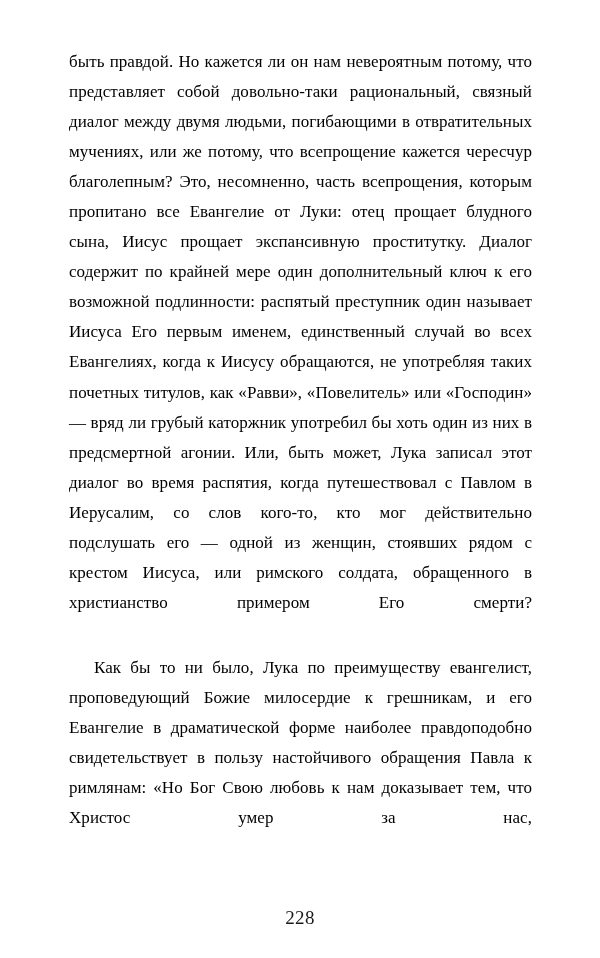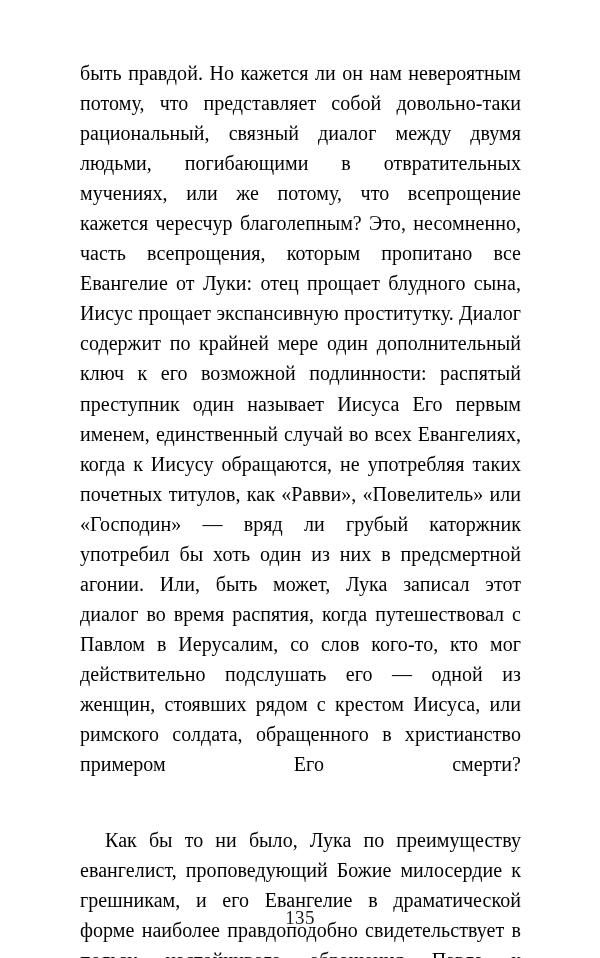--- a/index.html
+++ b/index.html
@@ -28,24 +28,24 @@
   }
 
   .text-block {
     position: absolute;
     left: 64px;
     top: 42px;
     width: 473px;
   }
 
   .para {
-    margin: 16px;
+    margin: 5px;
     text-align: justify;
     text-justify: inter-word;
-    font-size: 20px;
+    font-size: 17px;
     line-height: 30.05px;
     letter-spacing: 0.05px;
     word-spacing: 0.2px;
     hyphens: manual;
   }
 
   .para.first {
     text-indent: 0;
   }
 
@@ -83,15 +83,15 @@
     <p class="para first">
       <span>быть правдой. Но кажется ли он нам невероятным потому, что представляет собой довольно-таки рациональный, связный диалог между двумя людьми, погибающими в отвратительных мучениях, или же потому, что всепрощение кажется чересчур благолепным? Это, несомненно, часть всепрощения, которым пропитано все Евангелие от Луки: отец прощает блудного сына, Иисус прощает экспансивную проститутку. Диалог содержит по крайней мере один дополнительный ключ к его возможной подлинности: распятый преступник один называет Иисуса Его первым именем, единственный случай во всех Евангелиях, когда к Иисусу обращаются, не употребляя таких почетных титулов, как «Равви», «Повелитель» или «Господин» — вряд ли грубый каторжник употребил бы хоть один из них в предсмертной агонии. Или, быть может, Лука записал этот диалог во время распятия, когда путешествовал с Павлом в Иерусалим, со слов кого-то, кто мог действительно подслушать его — одной из женщин, стоявших рядом с крестом Иисуса, или римского солдата, обращенного в христианство примером Его смерти?</span>
     </p>
 
     <p class="para indented">
       <span>Как бы то ни было, Лука по преимуществу евангелист, проповедующий Божие милосердие к грешникам, и его Евангелие в драматической форме наиболее правдоподобно свидетельствует в пользу настойчивого обращения Павла к римлянам: «Но Бог Свою любовь к нам доказывает тем, что Христос умер за нас, </span>
     </p>
 
   </div>
 
-  <div class="page-number">135</div>
+  <div class="page-number">228</div>
 
 </div>
 
 </body></html>

